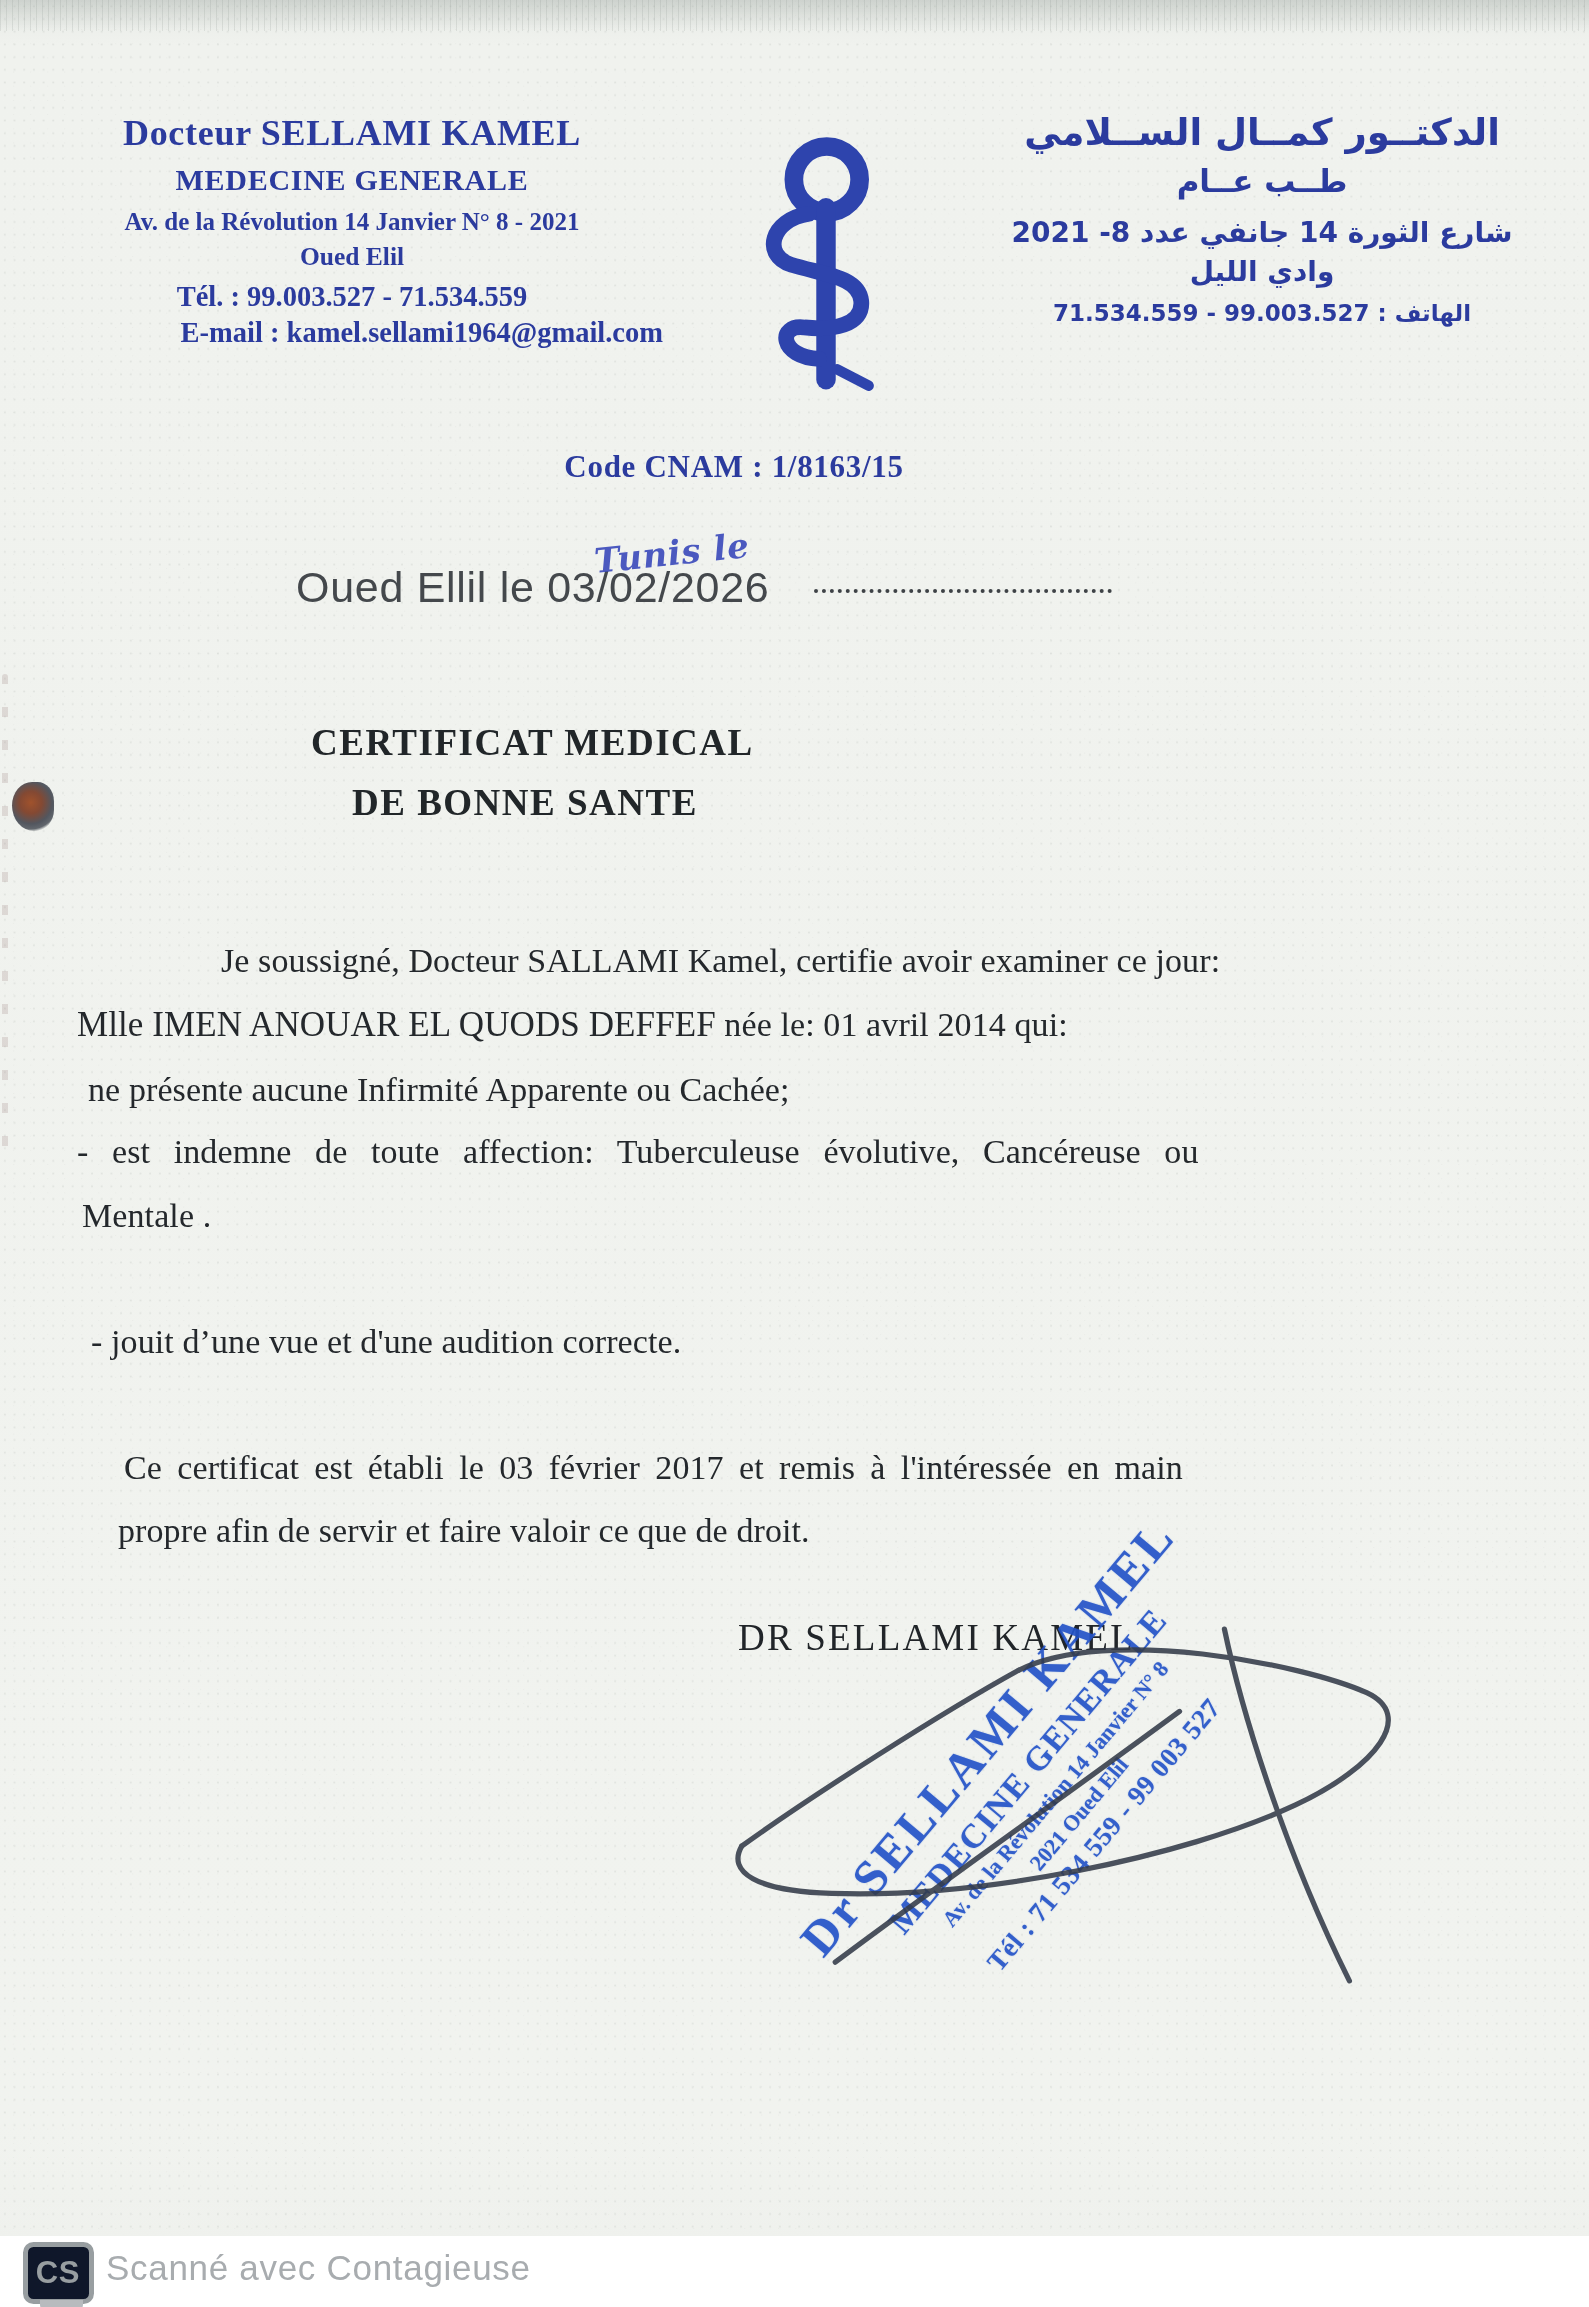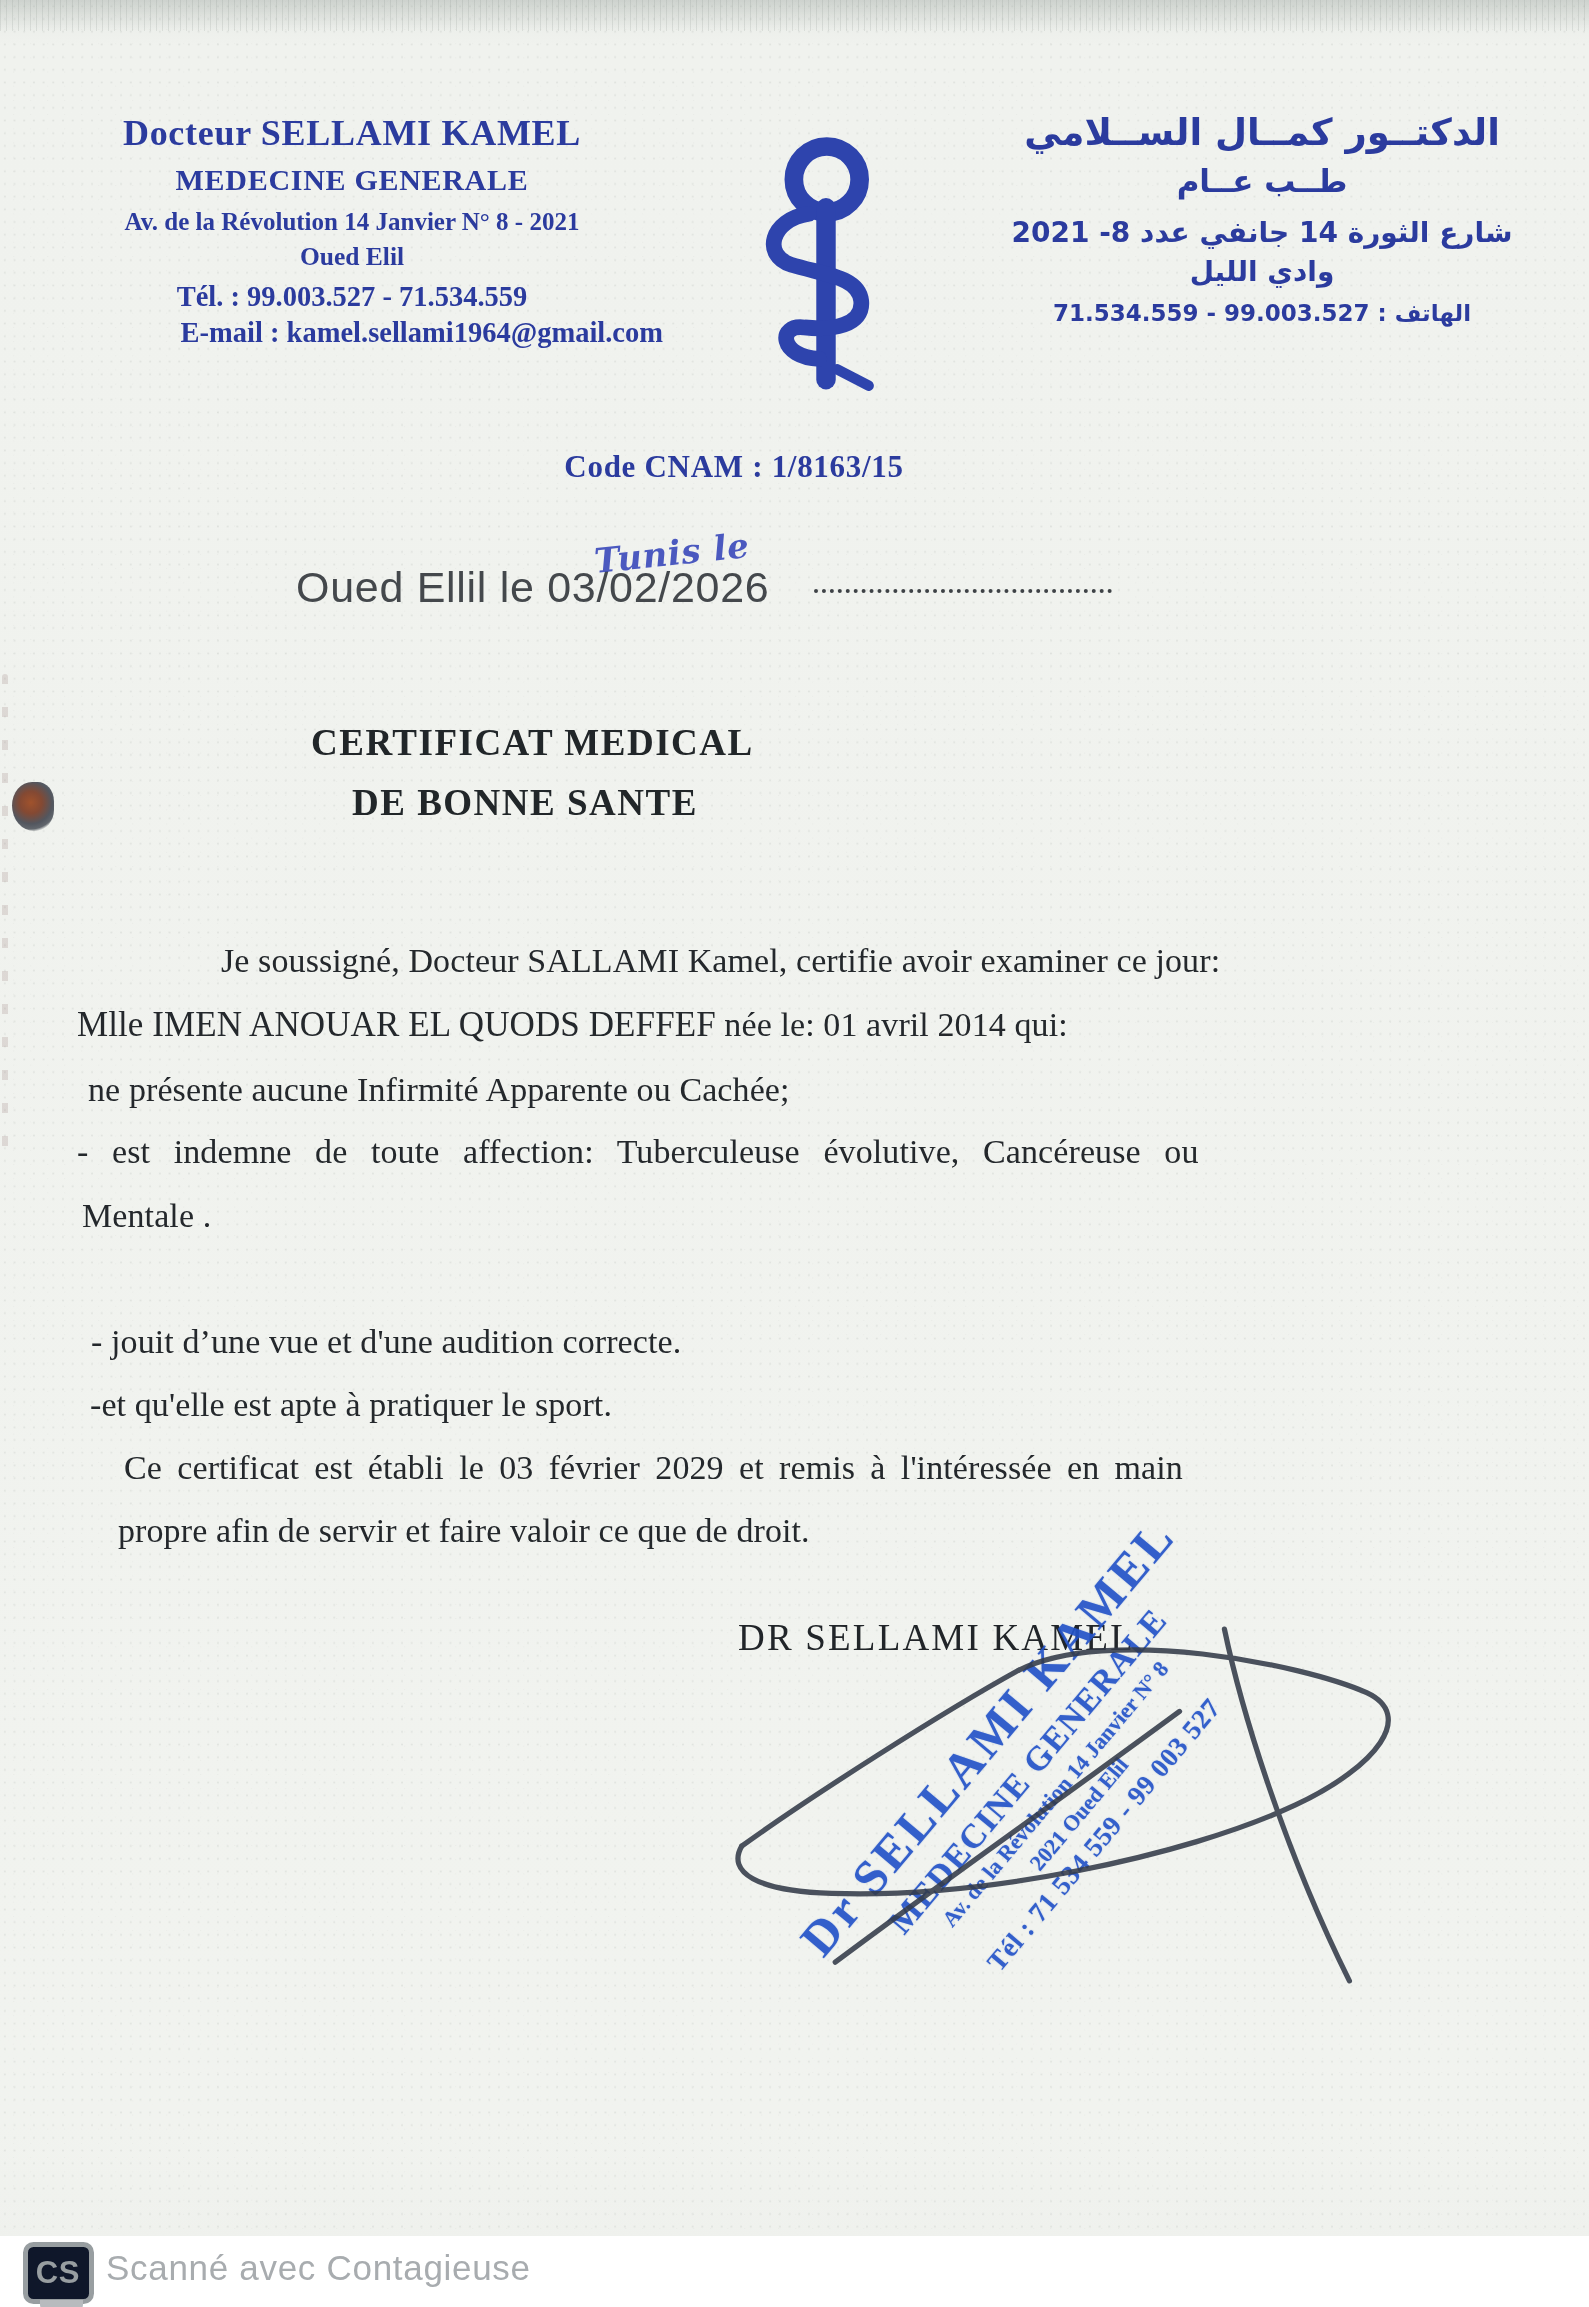--- a/index.html
+++ b/index.html
@@ -157,22 +157,21 @@
   </div>
 
   <div class="bl p1">Je soussigné, Docteur SALLAMI Kamel, certifie avoir examiner ce jour:</div>
   <div class="bl p2">
     <span class="bold">Mlle IMEN ANOUAR EL QUODS DEFFEF</span><span> née le: 01 avril 2014 qui:</span>
   </div>
   <div class="bl p3">ne présente aucune Infirmité Apparente ou Cachée;</div>
   <div class="bl p4a">- est indemne de toute affection: Tuberculeuse évolutive, Cancéreuse ou</div>
   <div class="bl p4b">Mentale .</div>
   <div class="bl p6">- jouit d’une vue et d'une audition correcte.</div>
-  <div class="bl p7">-et qu'elle est apte à pratiquer le sport.</div>
-  <div class="bl p8a">Ce certificat est établi le 03 février 2029 et remis à l'intéressée en main</div>
+  <div class="bl p8a">Ce certificat est établi le 03 février 2017 et remis à l'intéressée en main</div>
   <div class="bl p8b">propre afin de servir et faire valoir ce que de droit.</div>
 
   <div class="dr-name">DR SELLAMI KAMEL</div>
 
   <div class="stamp">
     <div class="s1">Dr SELLAMI KAMEL</div>
     <div class="s2">MEDECINE GENERALE</div>
     <div class="s3">Av. de la Révolution 14 Janvier N° 8</div>
     <div class="s4">2021 Oued Elil</div>
     <div class="s5">Tél : 71 534 559 - 99 003 527</div>

